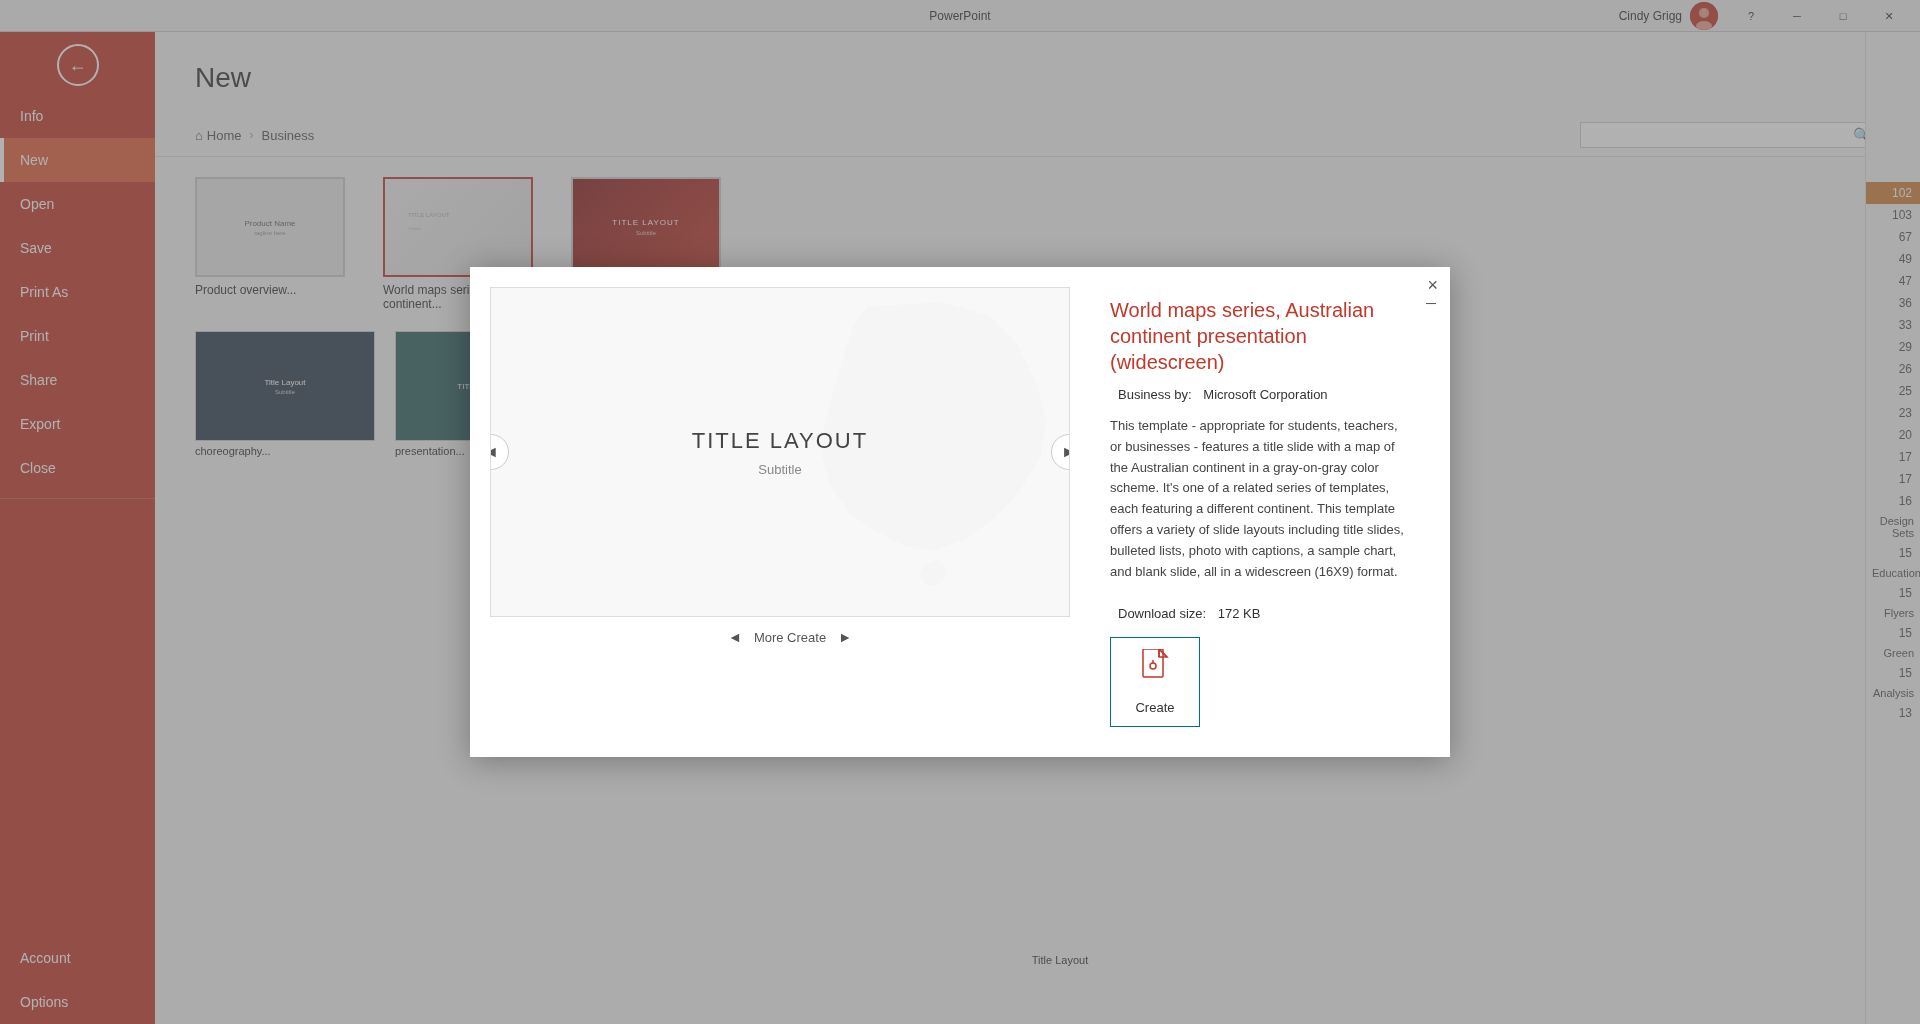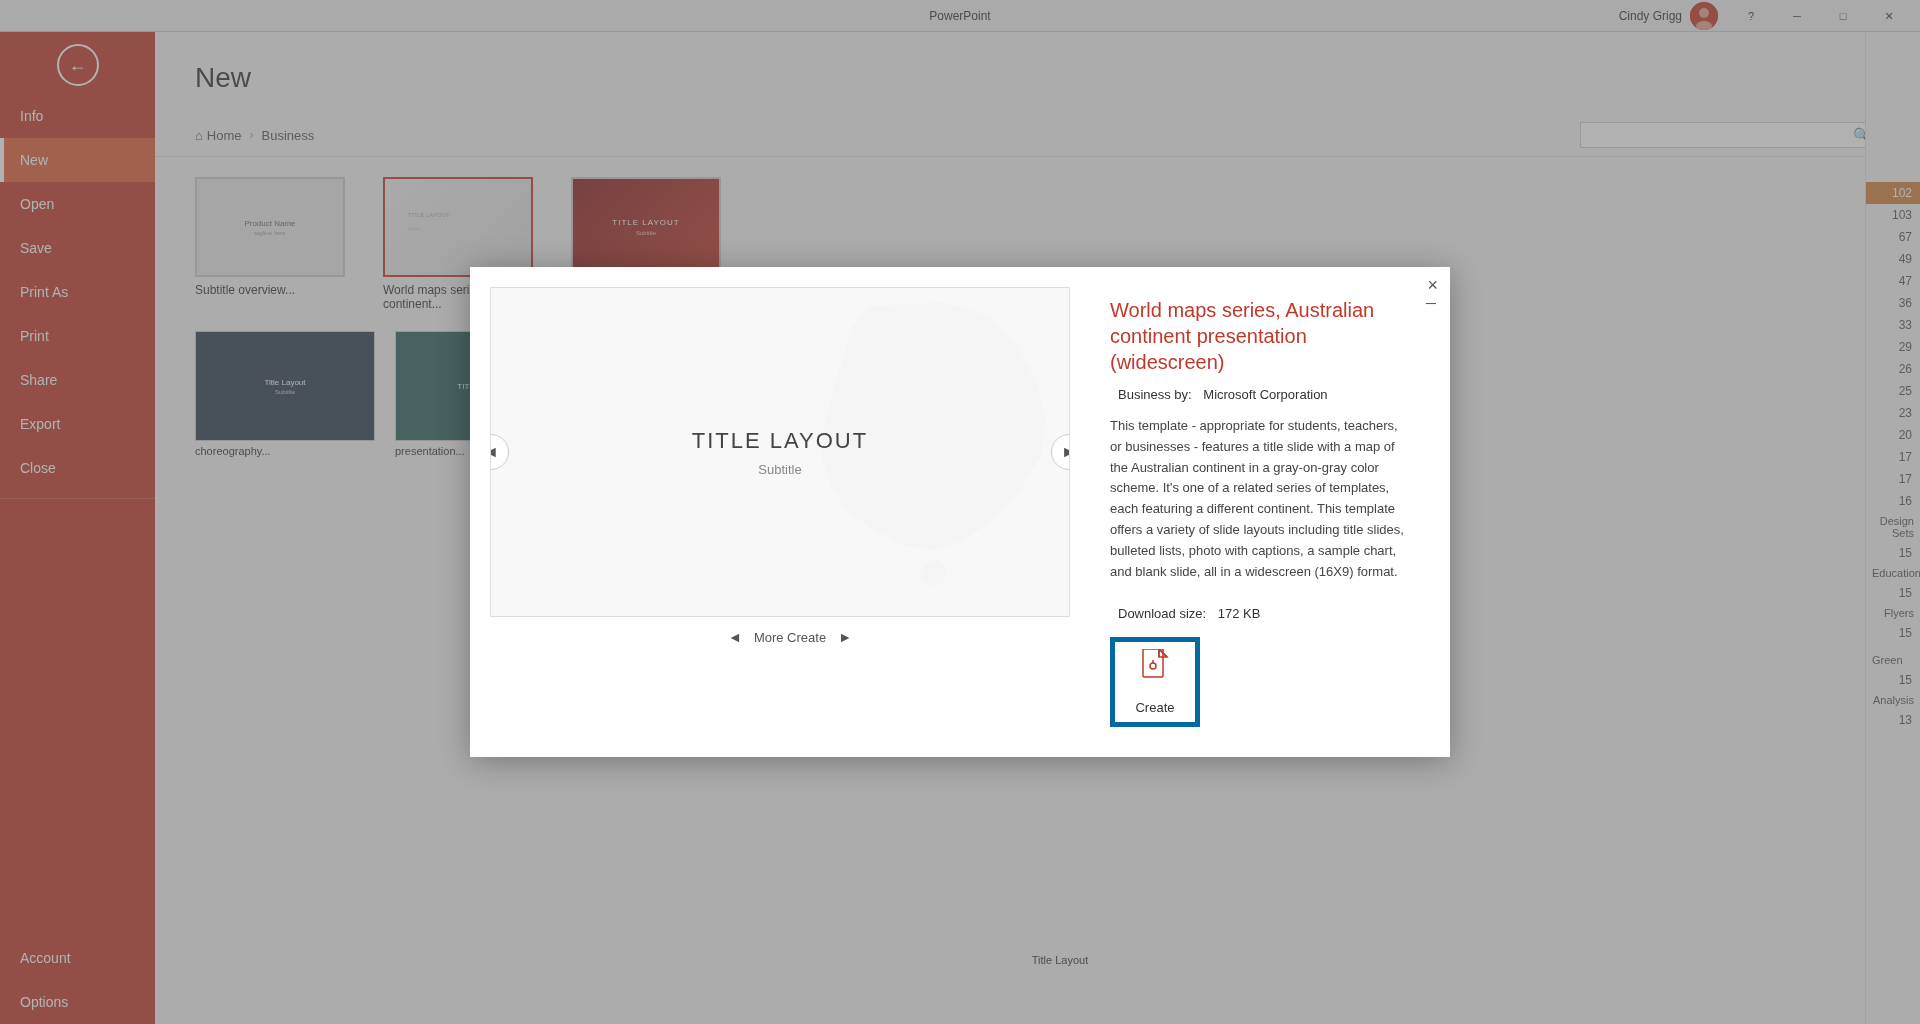--- a/index.html
+++ b/index.html
@@ -145,21 +145,21 @@
     }
     .modal-provider span { color: #333; margin-left: 8px; }
     .modal-desc {
       font-size: 13px; color: #444; line-height: 1.6; flex: 1;
     }
     .modal-download {
       font-size: 13px; color: #555; margin-top: 16px; margin-bottom: 16px;
     }
     .modal-download span { color: #333; margin-left: 8px; }
     .create-btn {
-      width: 90px; height: 90px; border: 5px solid #0369a1; background: white;
+      width: 90px; height: 90px; border: 1px solid #0369a1; background: white;
       display: flex; flex-direction: column; align-items: center; justify-content: center;
       cursor: pointer; gap: 8px;
     }
     .create-icon { font-size: 28px; color: #c0392b; }
     .create-label { font-size: 13px; color: #333; }
 
     
     .australia-shape {
       width: 300px; height: 280px; opacity: 0.12;
     }
@@ -286,21 +286,21 @@
 
     <div class="template-card">
       <div class="template-thumb">
         <div class="thumb-product">
           <div style="font-size:9px;color:#666;text-align:center;">
             <div style="font-size:8px;margin-bottom:2px;">Product Name</div>
             <div style="font-size:6px;color:#999;">tagline here</div>
           </div>
         </div>
       </div>
-      <div class="template-label">Subtitle overview...</div>
+      <div class="template-label">Product overview...</div>
     </div>
 
     <div class="template-card">
       <div class="template-thumb selected">
         <div class="thumb-world" style="display:flex;align-items:center;justify-content:center;">
           <svg width="120" height="70" viewBox="0 0 120 70" opacity="0.4">
             <text x="10" y="25" font-size="6" fill="#555">TITLE LAYOUT</text>
             <text x="10" y="38" font-size="4" fill="#888">Subtitle</text>
           </svg>
         </div>
@@ -373,21 +373,21 @@
     <div class="right-num">20</div>
     <div class="right-num">17</div>
     <div class="right-num">17</div>
     <div class="right-num">16</div>
     <div style="font-size:11px;color:#555;text-align:right;padding:3px 6px;">Design Sets</div>
     <div class="right-num">15</div>
     <div style="font-size:11px;color:#555;text-align:right;padding:3px 6px;">Education</div>
     <div class="right-num">15</div>
     <div style="font-size:11px;color:#555;text-align:right;padding:3px 6px;">Flyers</div>
     <div class="right-num">15</div>
-    <div style="font-size:11px;color:#555;text-align:left;padding:3px 6px;margin-top:7px;">Green</div>
+    <div style="font-size:11px;color:#555;text-align:right;padding:3px 6px;">Green</div>
     <div class="right-num">15</div>
     <div style="font-size:11px;color:#555;text-align:right;padding:3px 6px;">Analysis</div>
     <div class="right-num">13</div>
   </div>
 </div>
 
 <div class="modal-overlay">
   <div class="modal">
     <button class="modal-close">×</button>
     <span class="modal-pin">─</span>

